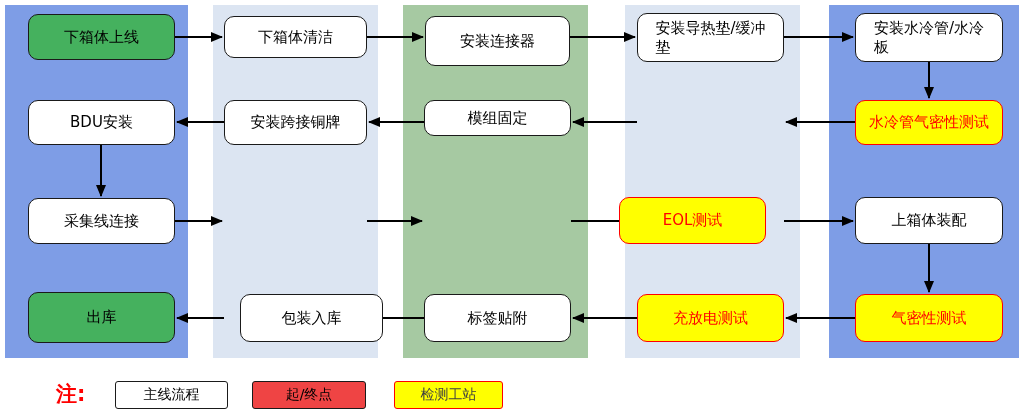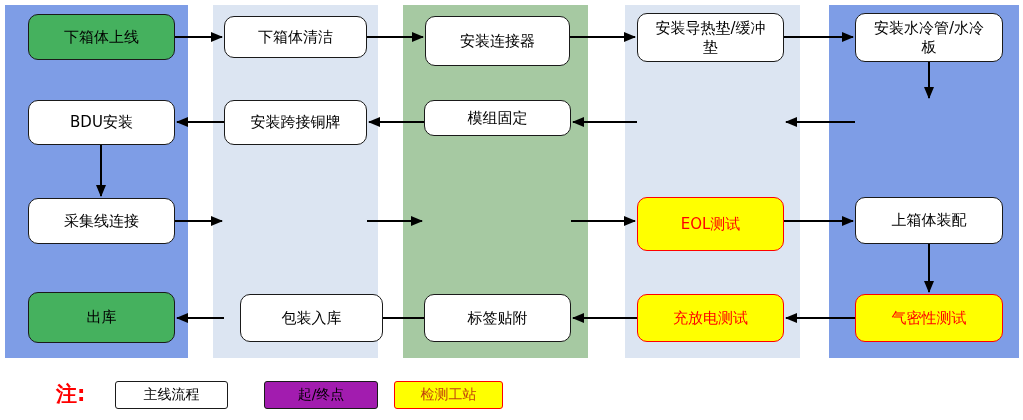--- a/index.html
+++ b/index.html
@@ -7,37 +7,37 @@
     position:relative;width:1023px;height:420px;background:#fff;overflow:hidden;
     font-family:"DejaVu Sans","Liberation Sans",sans-serif;
   }
   .lane{position:absolute;top:5px;height:353px;}
   .lane-blue{background:#7E9DE6;}
   .lane-light{background:#DCE5F2;}
   .lane-green{background:#A6C9A2;}
   .arrows{position:absolute;left:0;top:0;width:1023px;height:420px;pointer-events:none;}
   .node{
     position:absolute;display:flex;align-items:center;justify-content:center;
-    text-align:center;background:#FFFFFF;border:1.6px solid #1A1A1A;border-radius:10px;
+    text-align:left;background:#FFFFFF;border:1.6px solid #1A1A1A;border-radius:10px;
     font-size:15px;line-height:1.25;color:#000;white-space:pre-line;
     box-sizing:border-box;padding:1px 6px;
   }
   .node.terminal{background:#45B15E;border-width:1.8px;}
   .node.test{background:#FFFF00;border:1.8px solid #FF0000;color:#FF0000;}
   .legend-note{
     position:absolute;left:56px;top:380px;color:#FF0000;font-weight:bold;
     font-size:21px;line-height:28px;
   }
   .legend-box{
     position:absolute;top:381px;height:28px;display:flex;align-items:center;justify-content:center;
     background:#FFFFFF;border:1.5px solid #1A1A1A;border-radius:3px;font-size:14px;color:#000;
     box-sizing:border-box;
   }
-  .legend-box.terminal{background:#a21caf;margin-left:12px;}
-  .legend-box.test{background:#FFFF00;border-color:#FF0000;color:#c2410c;}
+  .legend-box.terminal{background:#ef4444;}
+  .legend-box.test{background:#FFFF00;border-color:#FF0000;color:#404040;}
 </style>
 </head>
 <body>
 
 <div class="canvas">
 
   <div class="lane lane-blue" style="left:5px;width:183px"></div>
   <div class="lane lane-light" style="left:213px;width:165px"></div>
   <div class="lane lane-green" style="left:403px;width:185px"></div>
   <div class="lane lane-light" style="left:625px;width:175px"></div>
@@ -80,26 +80,27 @@
   </svg>
 
   <div class="node terminal" style="left:28px;top:14px;width:147px;height:46px">下箱体上线</div>
   <div class="node" style="left:224px;top:16px;width:143px;height:42px">下箱体清洁</div>
   <div class="node" style="left:425px;top:16px;width:145px;height:50px">安装连接器</div>
   <div class="node" style="left:637px;top:13px;width:147px;height:49px">安装导热垫/缓冲
 垫</div>
   <div class="node" style="left:855px;top:13px;width:148px;height:49px">安装水冷管/水冷
 板</div>
 
+  <div class="node test" style="left:855px;top:100px;width:148px;height:45px">水冷管气密性测试</div>
   <div class="node" style="left:424px;top:100px;width:147px;height:36px">模组固定</div>
   <div class="node" style="left:224px;top:100px;width:143px;height:45px">安装跨接铜牌</div>
   <div class="node" style="left:28px;top:100px;width:147px;height:45px">BDU安装</div>
 
   <div class="node" style="left:28px;top:198px;width:147px;height:46px">采集线连接</div>
-  <div class="node test" style="left:637px;top:197px;width:147px;height:54px">EOL测试</div>
+  <div class="node test" style="left:619px;top:197px;width:147px;height:47px">EOL测试</div>
   <div class="node" style="left:855px;top:197px;width:148px;height:47px">上箱体装配</div>
 
   <div class="node test" style="left:855px;top:294px;width:148px;height:48px">气密性测试</div>
   <div class="node test" style="left:637px;top:294px;width:147px;height:48px">充放电测试</div>
   <div class="node" style="left:424px;top:294px;width:147px;height:48px">标签贴附</div>
   <div class="node" style="left:240px;top:294px;width:143px;height:48px">包装入库</div>
   <div class="node terminal" style="left:28px;top:292px;width:147px;height:51px">出库</div>
 
   <div>
     <span class="legend-note">注:</span>

